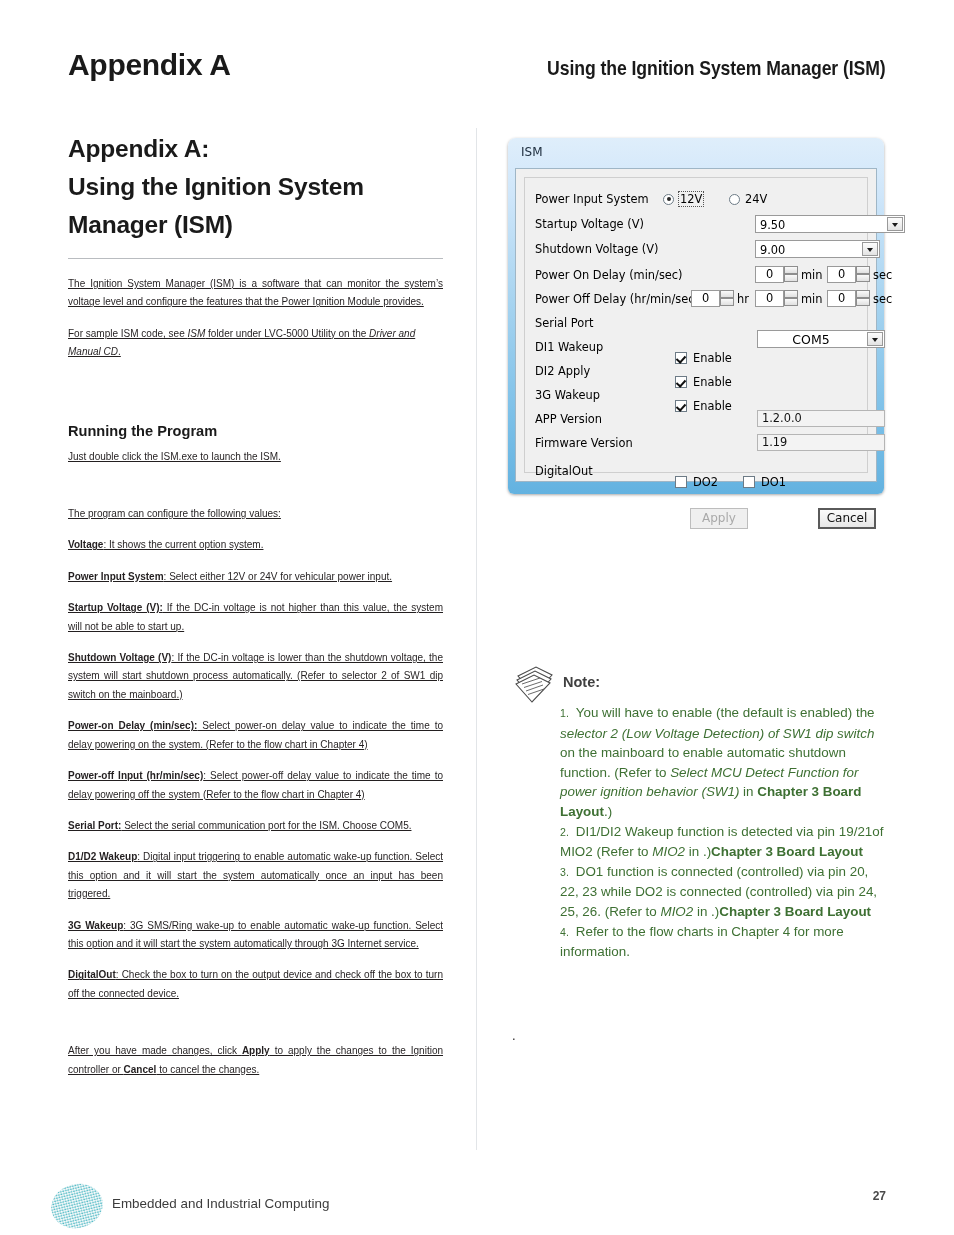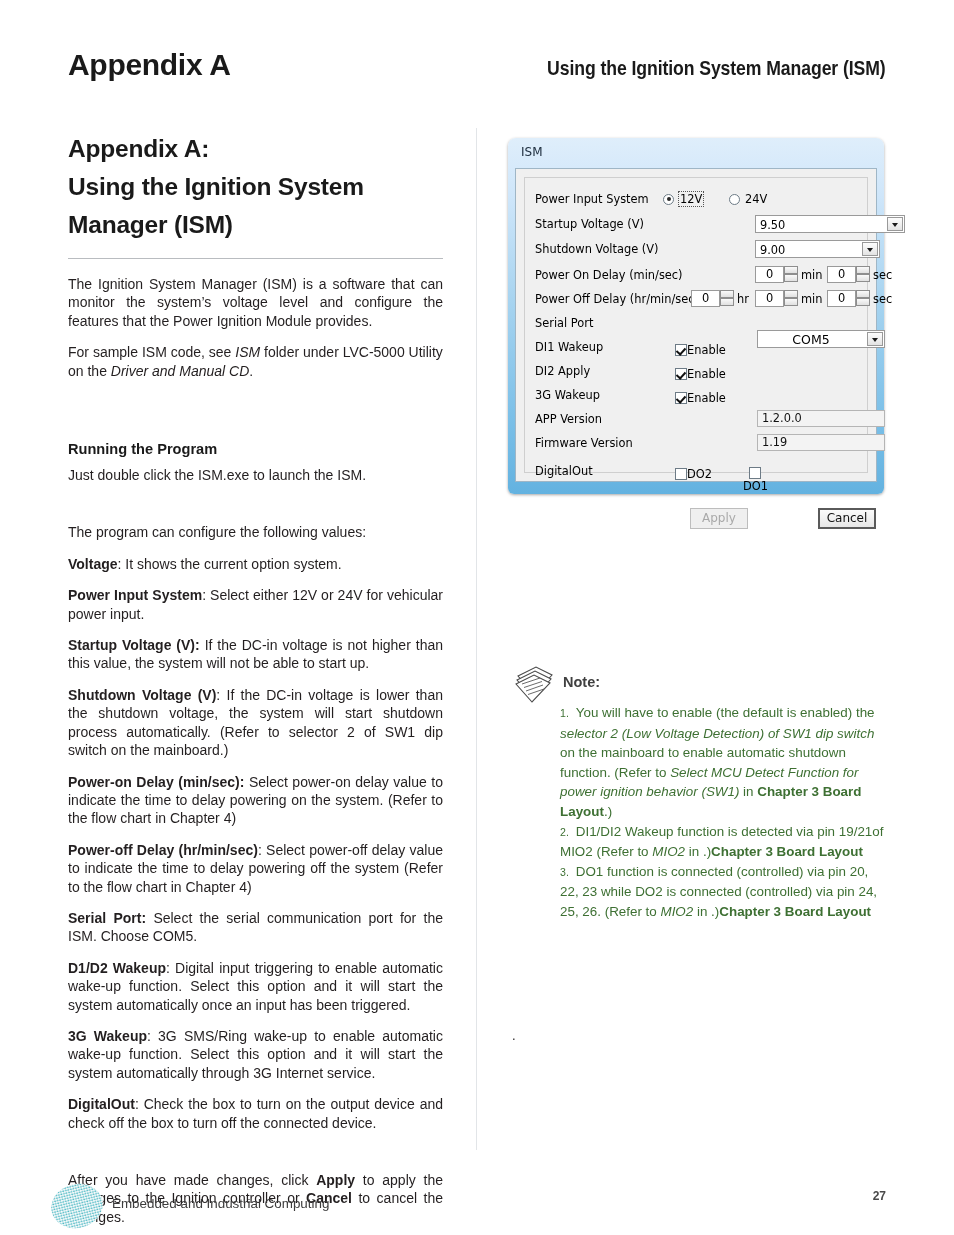--- a/index.html
+++ b/index.html
@@ -67,24 +67,25 @@
     margin: 0 0 0 0;
     color: #1a1a1a;
     letter-spacing: -0.2px;
   }
   .rule {
     height: 1px;
     background: #b9bcc0;
     margin: 14px 0 16px 0;
   }
   p.body {
-    font-size: 14px;
+    font-size: 10px;
     line-height: 18.4px;
     margin: 0 0 13px 0;
     text-align: justify;
+    text-decoration: underline;
   }
   p.body.nojust { text-align: left; }
   p.body b { font-weight: bold; }
   p.body i { font-style: italic; }
   h2.sub {
     font-size: 14.6px;
     font-weight: bold;
     margin: 22px 0 9px 0;
     color: #1a1a1a;
   }
@@ -256,23 +257,24 @@
   .spin .sarrows i.up { top: 0; }
   .spin .sarrows i.dn { top: 8px; }
   .unit {
     position: absolute;
     top: 2px;
     font-size: 11.4px;
   }
 
   .chk {
     position: absolute;
-    top: 5px;
+    top: 13px;
     display: inline-flex;
     align-items: center;
+    gap: 6px;
     padding-left: 12px;
   }
   .chk .box {
     width: 12px; height: 12px;
     border: 1px solid #6d7b86;
     background: #fff;
     box-sizing: border-box;
     position: relative;
     display: inline-block;
   }
@@ -421,21 +423,21 @@
     <div class="spacer-lg"></div>
 
     <p class="body nojust">The program can configure the following values:</p>
 
     <div id="definition-list">
         <p class="body"><b>Voltage</b><span>: It shows the current option system.</span></p>
         <p class="body"><b>Power Input System</b><span>: Select either 12V or 24V for vehicular power input.</span></p>
         <p class="body"><b>Startup Voltage (V):</b><span>  If the DC-in voltage is not higher than this value, the system will not be able to start up.</span></p>
         <p class="body"><b>Shutdown Voltage (V)</b><span>: If the DC-in voltage is lower than the shutdown voltage, the system will start shutdown process automatically. (Refer to selector 2 of SW1 dip switch on the mainboard.)</span></p>
         <p class="body"><b>Power-on Delay (min/sec):</b><span> Select power-on delay value to indicate the time to delay powering on the system. (Refer to the flow chart in Chapter 4)</span></p>
-        <p class="body"><b>Power-off Delay (hr/min/sec)</b><span>: Select power-off delay value to indicate the time to delay powering off the system (Refer to the flow chart in Chapter 4)</span></p>
+        <p class="body"><b>Power-off Input (hr/min/sec)</b><span>: Select power-off delay value to indicate the time to delay powering off the system (Refer to the flow chart in Chapter 4)</span></p>
         <p class="body"><b>Serial Port:</b><span> Select the serial communication port for the ISM. Choose COM5.</span></p>
         <p class="body"><b>D1/D2 Wakeup</b><span>: Digital input triggering to enable automatic wake-up function. Select this option and it will start the system automatically once an input has been triggered.</span></p>
         <p class="body"><b>3G Wakeup</b><span>: 3G SMS/Ring wake-up to enable automatic wake-up function.  Select this option and it will start the system automatically through 3G Internet service.</span></p>
         <p class="body"><b>DigitalOut</b><span>:  Check the box to turn on the output device and check off the box to turn off the connected device.</span></p>
       </div>
 
     <div class="spacer-lg"></div>
 
     <p class="body"><span>After you have made changes, click </span><b>Apply</b><span> to apply the changes to the Ignition controller or </span><b>Cancel</b><span> to cancel the changes.</span></p>
   </div>
@@ -567,21 +569,21 @@
             <span class="lbl">Firmware Version</span>
             <span class="rofield" style="left:222px; width:128px;">1.19</span>
           </div>
 
           <div class="form-row" style="top:284px;">
             <span class="lbl">DigitalOut</span>
             <span class="chk" style="left:128px;">
               <span class="box"></span>
               <span class="clabel">DO2</span>
             </span>
-            <span class="chk" style="left:196px;flex-direction:column;">
+            <span class="chk" style="left:196px;">
               <span class="box"></span>
               <span class="clabel">DO1</span>
             </span>
           </div>
 
           <span class="dlg-btn disabled" style="left:165px; top:330px;">Apply</span>
           <span class="dlg-btn default" style="left:293px; top:330px;">Cancel</span>
 
         </div>
       </div>
@@ -600,20 +602,21 @@
         <path d="M12 23.5 L30 17.5"></path>
         <path d="M14 27 L31 21"></path>
         <path d="M16 30.5 L32 25"></path>
       </g>
     </svg>
     <div id="note-heading">Note:</div>
     <div id="note-list">
         <div class="n-item"><span class="num">1. </span><span>You will have to enable (the default is enabled) the </span><i>selector 2 (Low Voltage Detection) of SW1 dip switch</i><span> on the mainboard to enable automatic shutdown function. (Refer to </span><i>Select MCU Detect Function for power ignition behavior (SW1)</i><span> in </span><b>Chapter 3 Board Layout</b><span>.)</span></div>
         <div class="n-item"><span class="num">2. </span><span>DI1/DI2 Wakeup function is detected via pin 19/21of MIO2 (Refer to </span><i>MIO2</i><span> in </span><span>.)</span><b>Chapter 3 Board Layout</b></div>
         <div class="n-item"><span class="num">3. </span><span>DO1 function is connected (controlled) via pin 20, 22, 23 while DO2 is connected (controlled) via pin 24, 25, 26. (Refer to </span><i>MIO2</i><span> in </span><span>.)</span><b>Chapter 3 Board Layout</b></div>
+        <div class="n-item"><span class="num">4. </span><span>Refer to the flow charts in Chapter 4 for more information.</span></div>
       </div>
   </div>
   <div id="trailing-dot">.</div>
 
   <svg id="footer-logo" viewBox="0 0 58 48">
     <defs>
       <radialGradient id="lg" cx="40%" cy="32%" r="72%">
         <stop offset="0%" stop-color="#bfe9ee"></stop>
         <stop offset="55%" stop-color="#3fb3bf"></stop>
         <stop offset="100%" stop-color="#0e8d9b"></stop>

